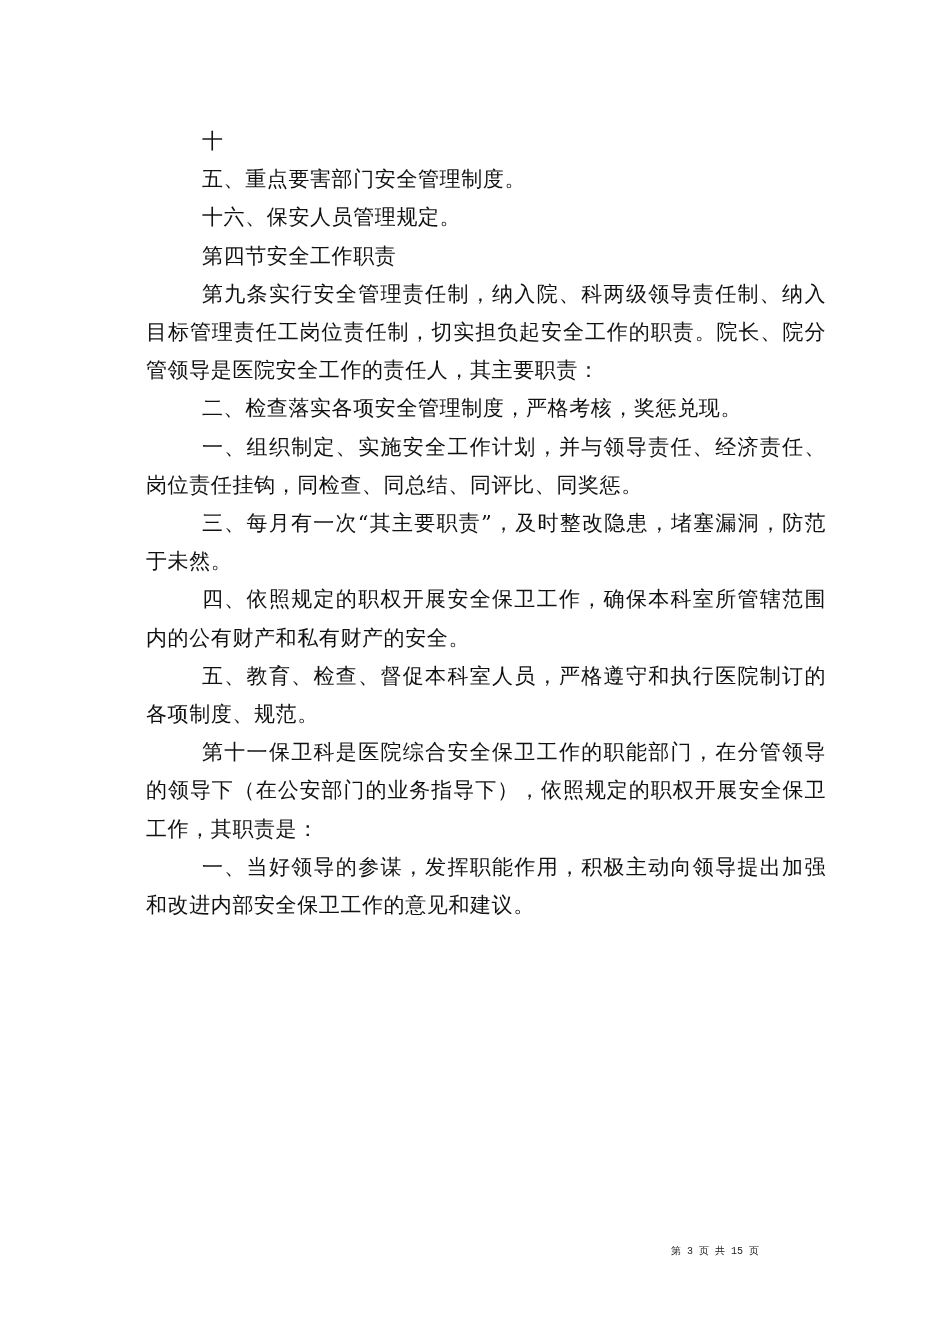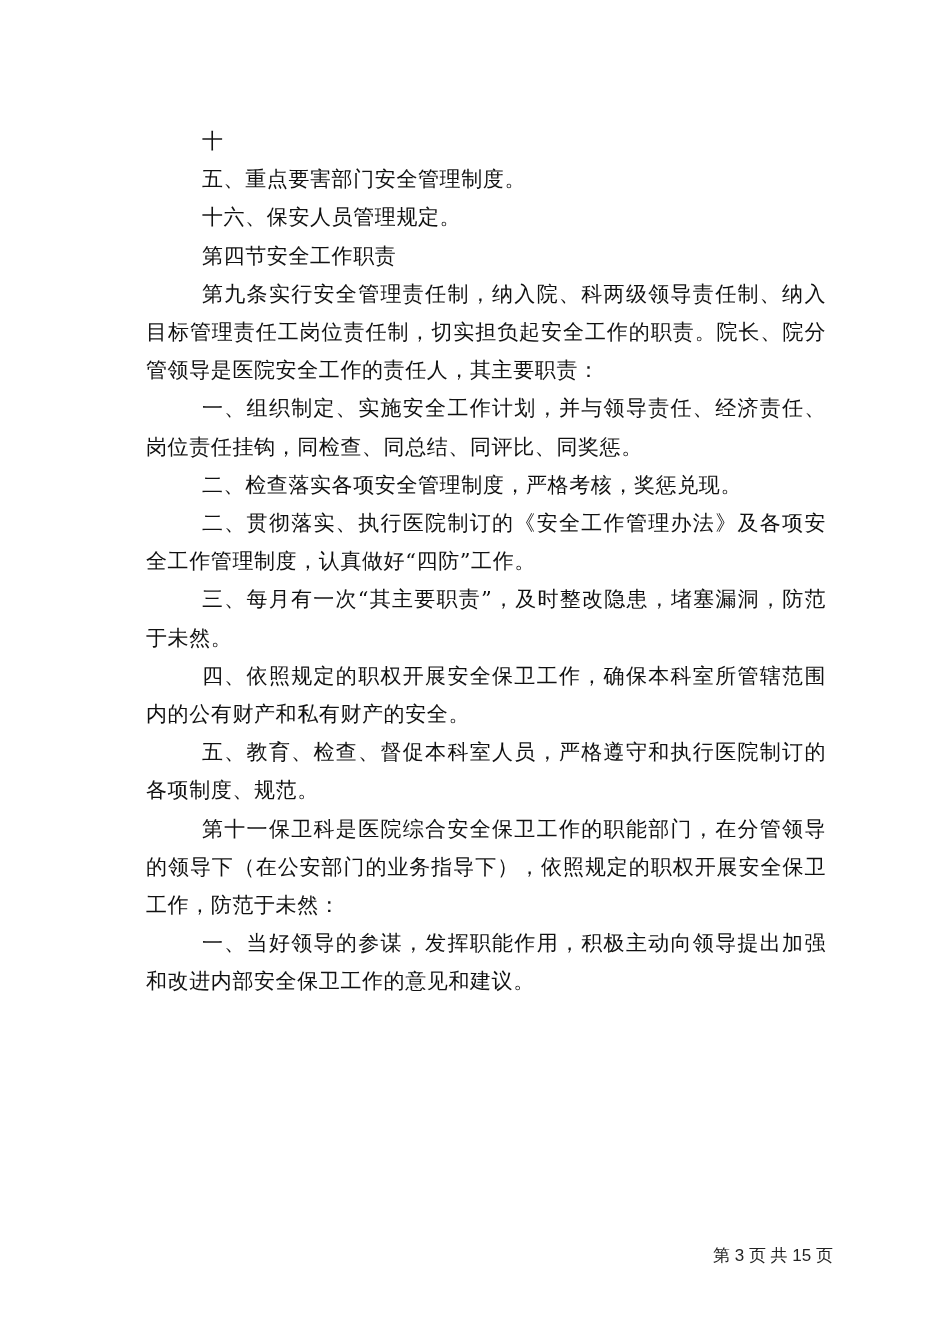--- a/index.html
+++ b/index.html
@@ -2,37 +2,36 @@
 <html><head>
   <meta charset="utf-8">
   <style>
     html, body { margin: 0; padding: 0; background: #ffffff; }
     body { width: 950px; height: 1344px; position: relative; overflow: hidden;
            font-family: "DejaVu Serif", "Liberation Serif", serif; color: #111111; }
     .page { position: absolute; left: 0; top: 0; width: 950px; height: 1344px; background: #ffffff; }
     .body-text { position: absolute; left: 146px; top: 122px; width: 680px; }
     .para { font-size: 21px; line-height: 38.2px; margin: 0; letter-spacing: 0.6px; text-align: justify; }
     .indent { text-indent: 56px; }
-    .footer { position: absolute; left: 713px; top: 1244px; font-size: 17px; color: #222222;
-              font-family: Liberation Sans, sans-serif; }
+    .footer { position: absolute; left: 671px; top: 1244px; font-size: 10px; color: #222222;
+              font-family: Liberation Mono, monospace; }
   </style>
 </head>
 <body>
 
 <div class="page">
   <div class="body-text">
     <p class="para indent">十</p>
     <p class="para indent">五、重点要害部门安全管理制度。</p>
     <p class="para indent">十六、保安人员管理规定。</p>
     <p class="para indent">第四节安全工作职责</p>
     <p class="para indent">第九条实行安全管理责任制，纳入院、科两级领导责任制、纳入目标管理责任工岗位责任制，切实担负起安全工作的职责。院长、院分管领导是医院安全工作的责任人，其主要职责：</p>
+    <p class="para indent">二、检查落实各项安全管理制度，严格考核，奖惩兑现。</p>
     <p class="para indent">一、组织制定、实施安全工作计划，并与领导责任、经济责任、岗位责任挂钩，同检查、同总结、同评比、同奖惩。</p>
-    <p class="para indent">二、检查落实各项安全管理制度，严格考核，奖惩兑现。</p>
-    <p class="para indent">二、贯彻落实、执行医院制订的《安全工作管理办法》及各项安全工作管理制度，认真做好“四防”工作。</p>
     <p class="para indent">三、每月有一次“其主要职责”，及时整改隐患，堵塞漏洞，防范于未然。</p>
     <p class="para indent">四、依照规定的职权开展安全保卫工作，确保本科室所管辖范围内的公有财产和私有财产的安全。</p>
     <p class="para indent">五、教育、检查、督促本科室人员，严格遵守和执行医院制订的各项制度、规范。</p>
-    <p class="para indent">第十一保卫科是医院综合安全保卫工作的职能部门，在分管领导的领导下（在公安部门的业务指导下），依照规定的职权开展安全保卫工作，防范于未然：</p>
+    <p class="para indent">第十一保卫科是医院综合安全保卫工作的职能部门，在分管领导的领导下（在公安部门的业务指导下），依照规定的职权开展安全保卫工作，其职责是：</p>
     <p class="para indent">一、当好领导的参谋，发挥职能作用，积极主动向领导提出加强和改进内部安全保卫工作的意见和建议。</p>
   </div>
 
   <div class="footer">第 3 页 共 15 页</div>
 </div>
 
 </body></html>

